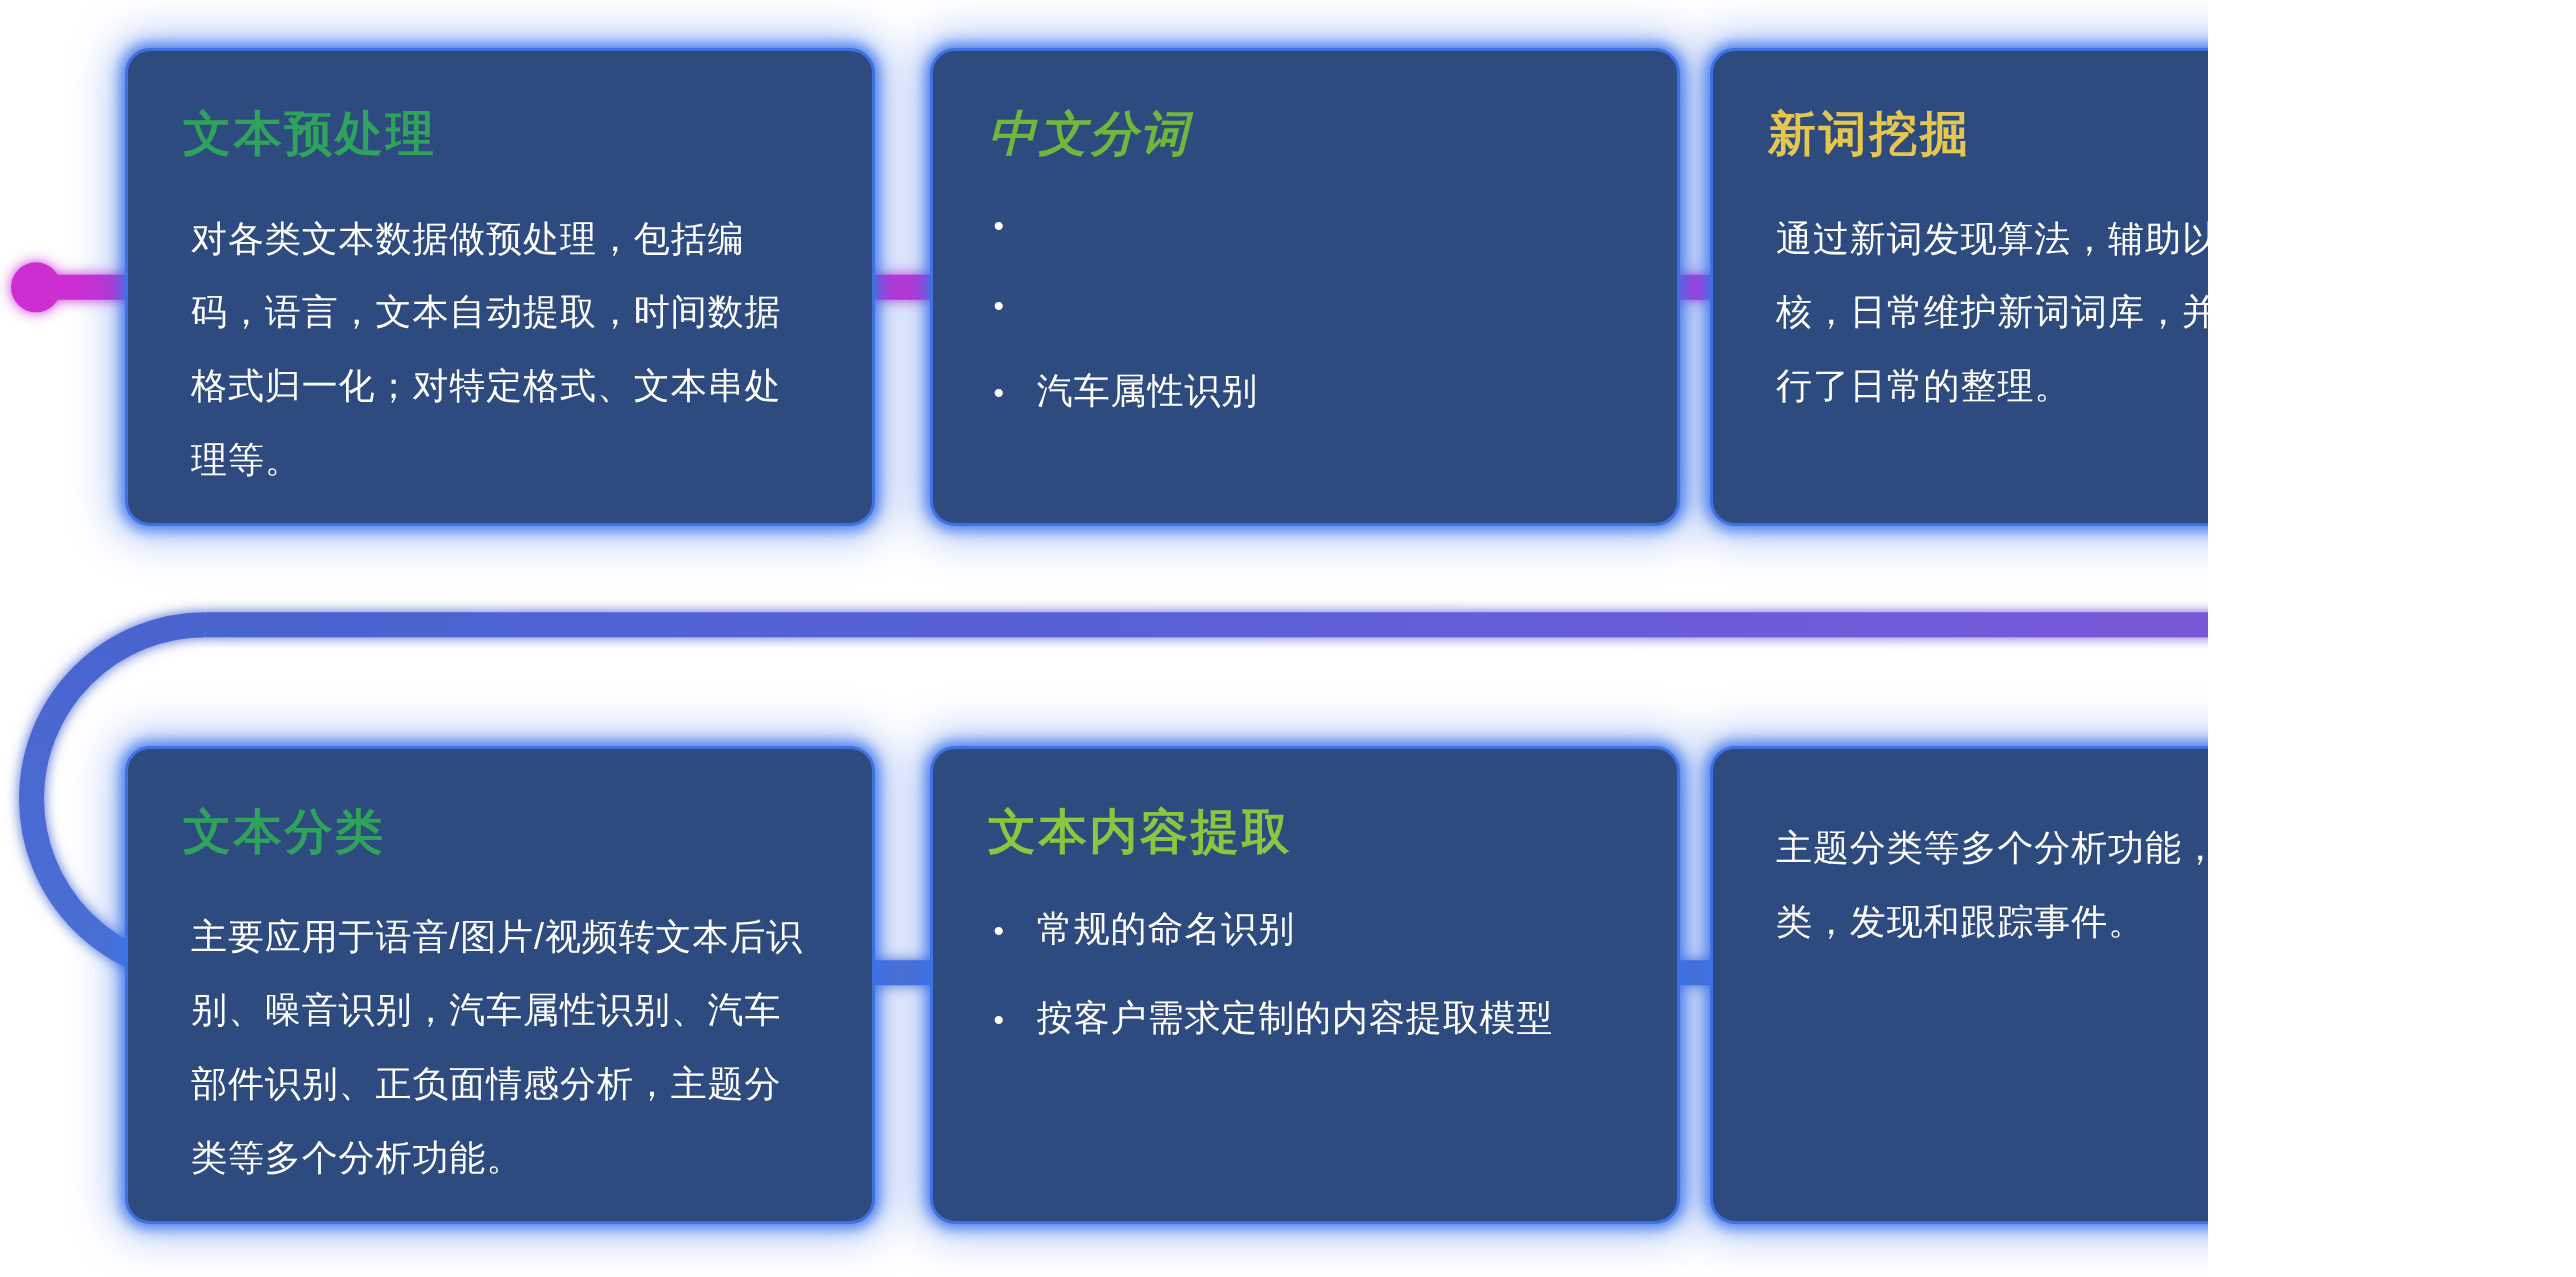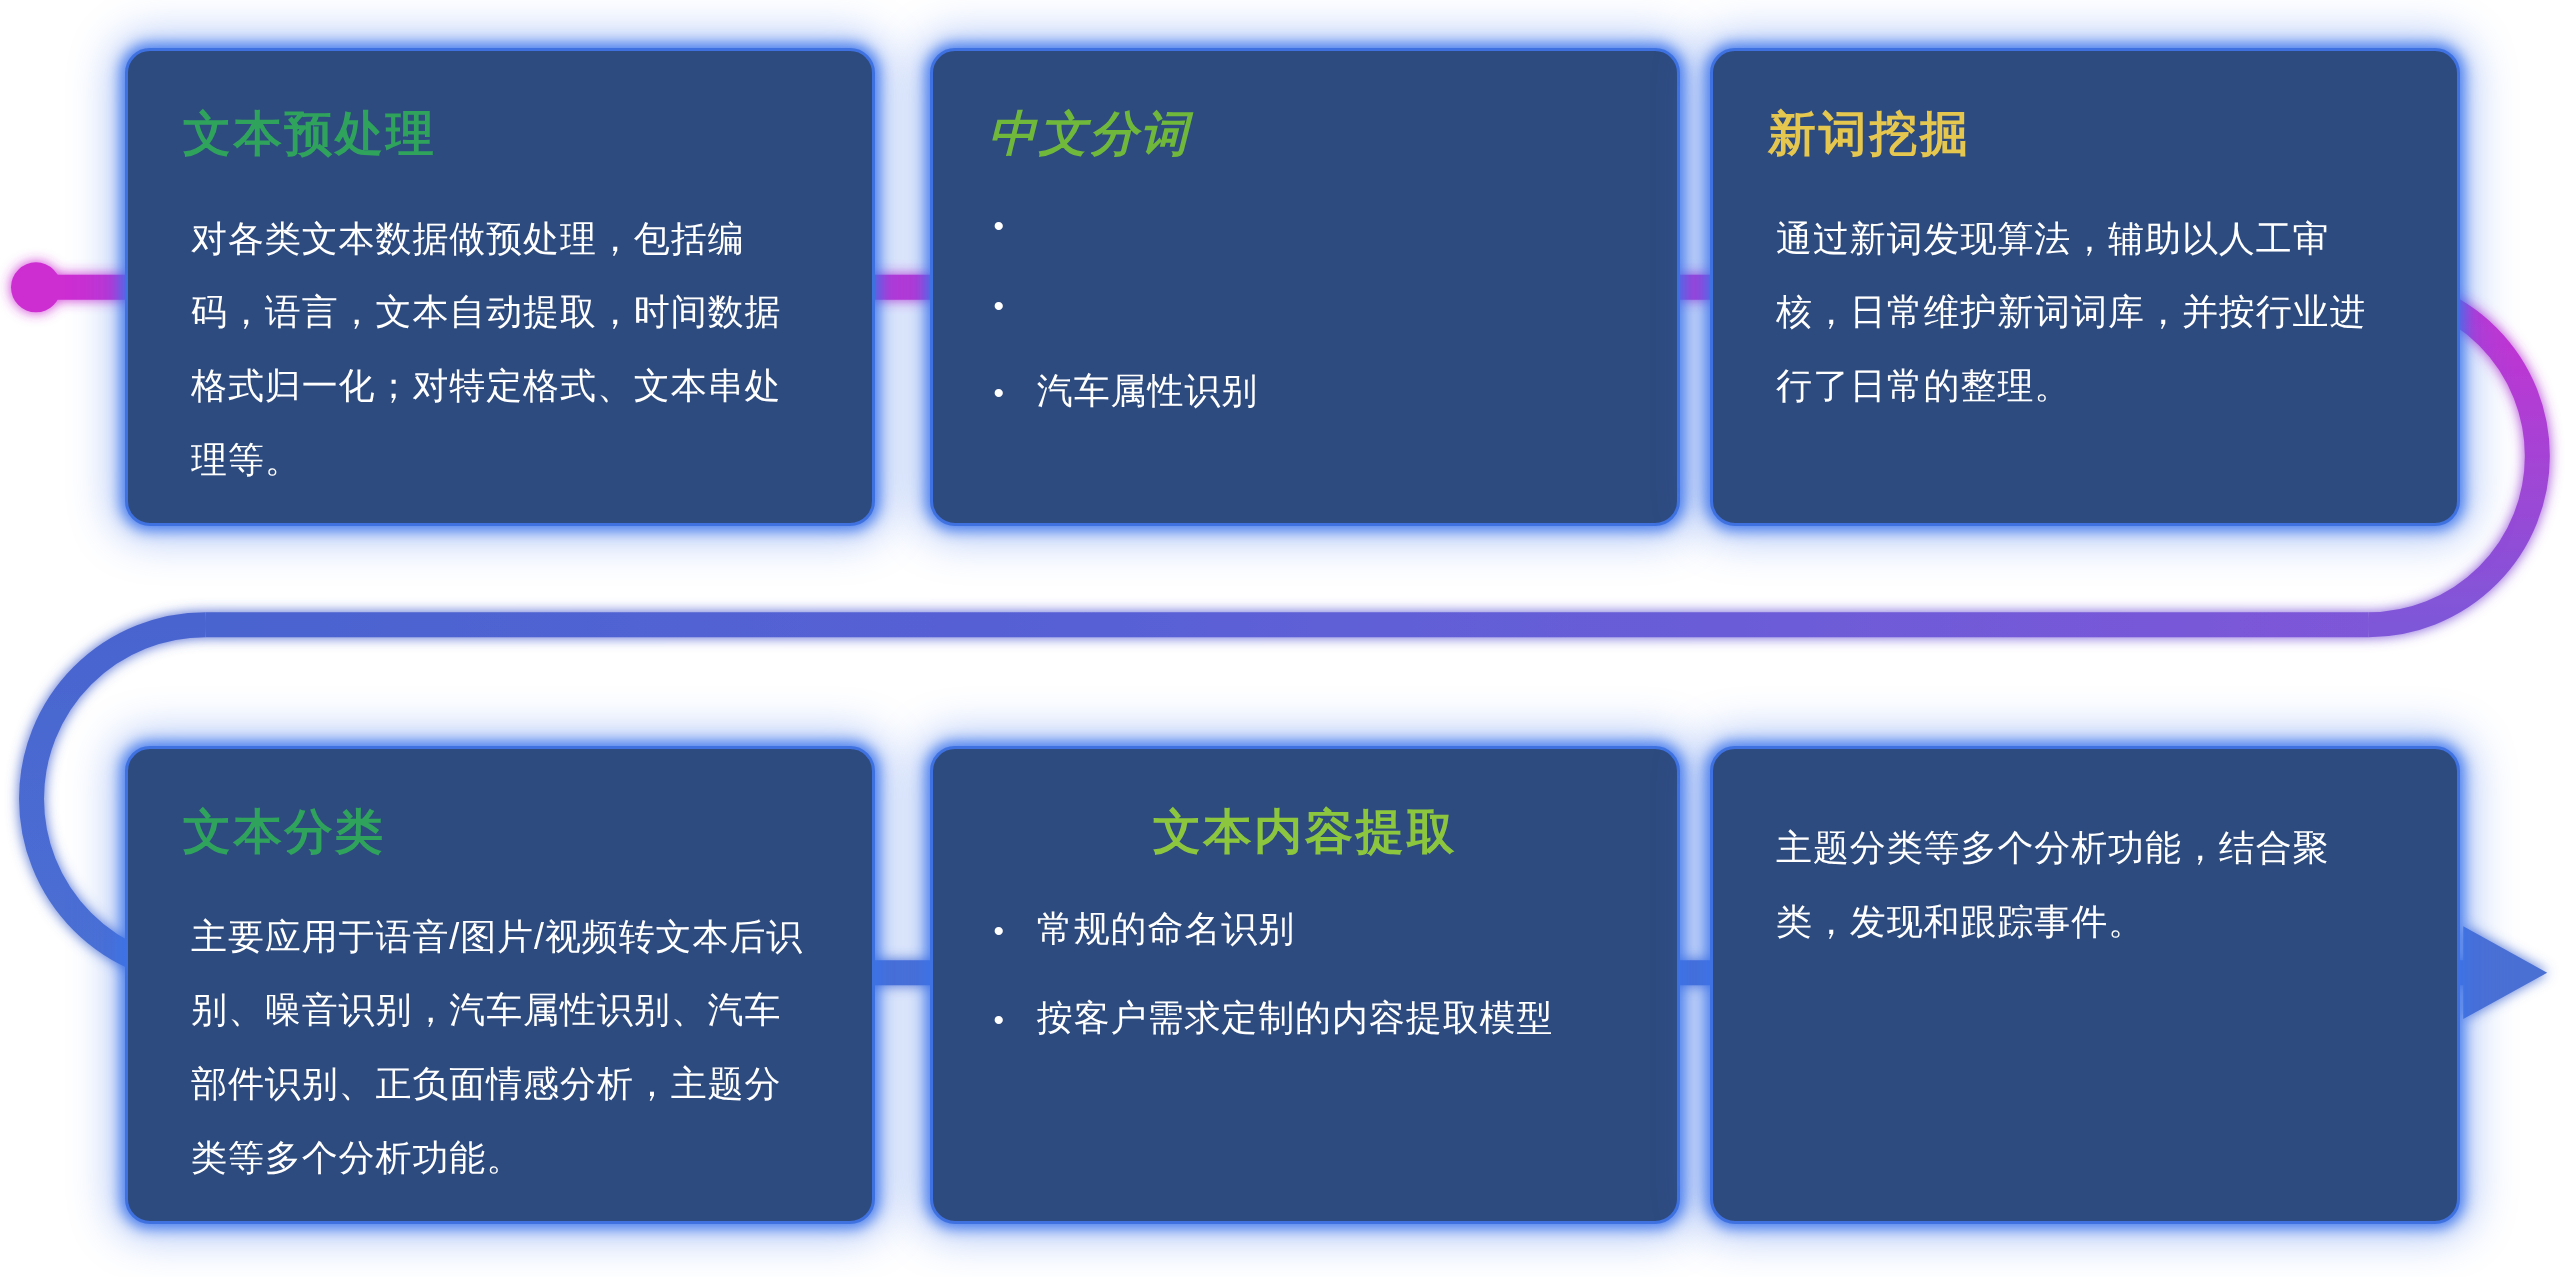--- a/index.html
+++ b/index.html
@@ -1,18 +1,18 @@
 <!DOCTYPE html>
 <html style="font-size:14.3px"><head>
 <meta charset="utf-8">
 <style>
   html, body { margin: 0; padding: 0; background: #ffffff; }
   .stage {
     position: relative;
-    width: 2576px;
+    width: 2208px;
     height: 1277px;
     background: #ffffff;
     overflow: hidden;
     font-family: "Liberation Sans", "DejaVu Sans", sans-serif;
   }
   .connector {
     position: absolute;
     inset: 0;
     width: 2576px;
     height: 1277px;
@@ -134,21 +134,21 @@
     <h2 class="card-title" style="color: rgb(47, 163, 92);">文本分类</h2>
     <p class="card-body">主要应用于语音/图片/视频转文本后识别、噪音识别，汽车属性识别、汽车部件识别、正负面情感分析，主题分类等多个分析功能。</p>
   </div>
 
   <div class="card r1 c3">
     <h2 class="card-title" style="color: rgb(229, 198, 79);">新词挖掘</h2>
     <p class="card-body">通过新词发现算法，辅助以人工审核，日常维护新词词库，并按行业进行了日常的整理。</p>
   </div>
 
   <div class="card r2 c2">
-    <h2 class="card-title" style="color: rgb(140, 198, 63); text-align: center;">文本内容提取</h2>
+    <h2 class="card-title" style="color: rgb(140, 198, 63);">文本内容提取</h2>
     <ul class="bullets">
       <li>
         <span class="dot">•</span>
         <span>常规的命名识别</span>
       </li>
       <li>
         <span class="dot">•</span>
         <span>按客户需求定制的内容提取模型</span>
       </li>
     </ul>

